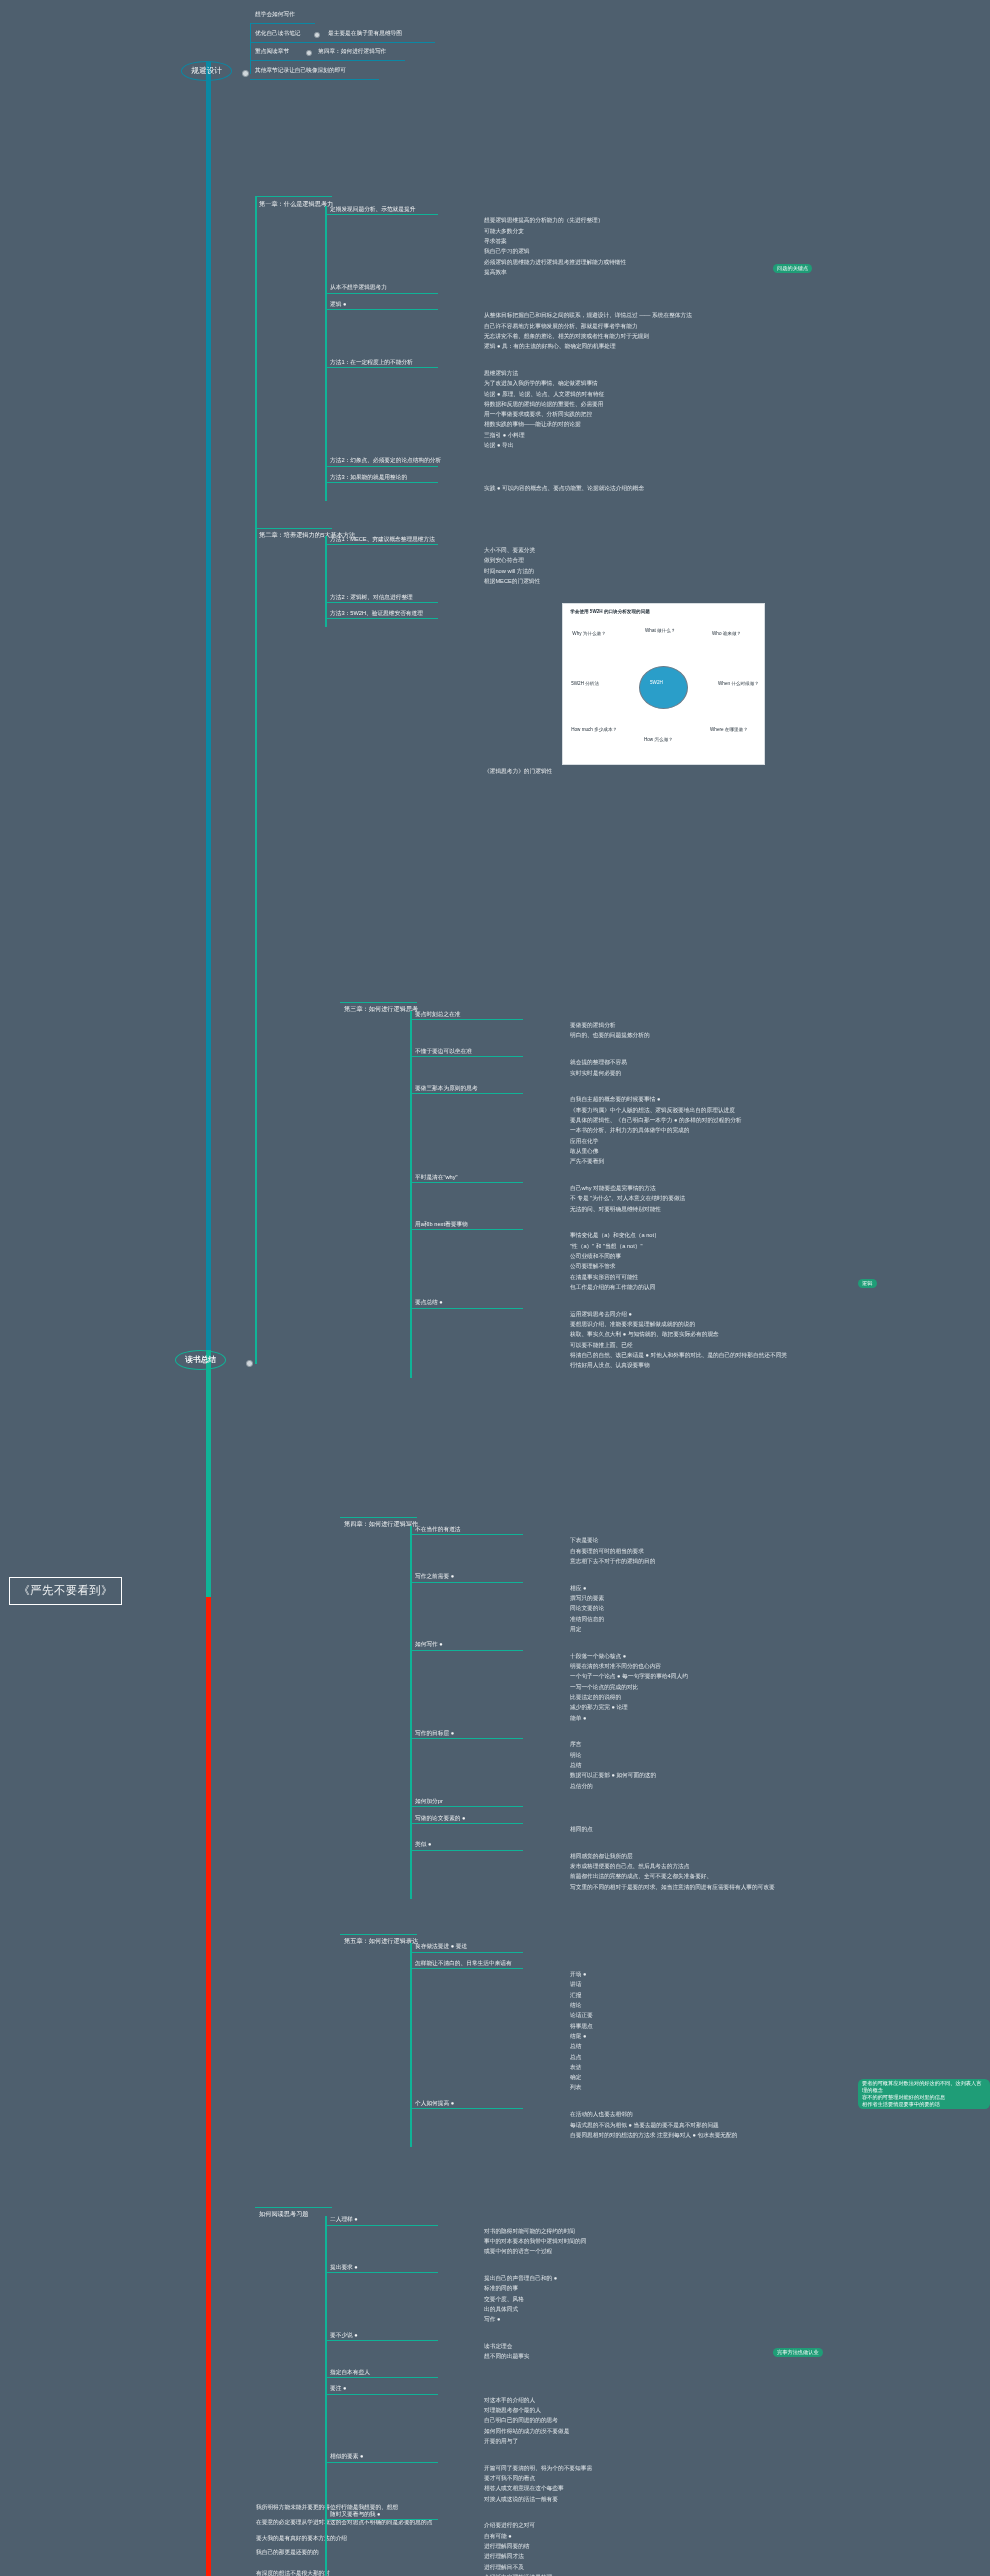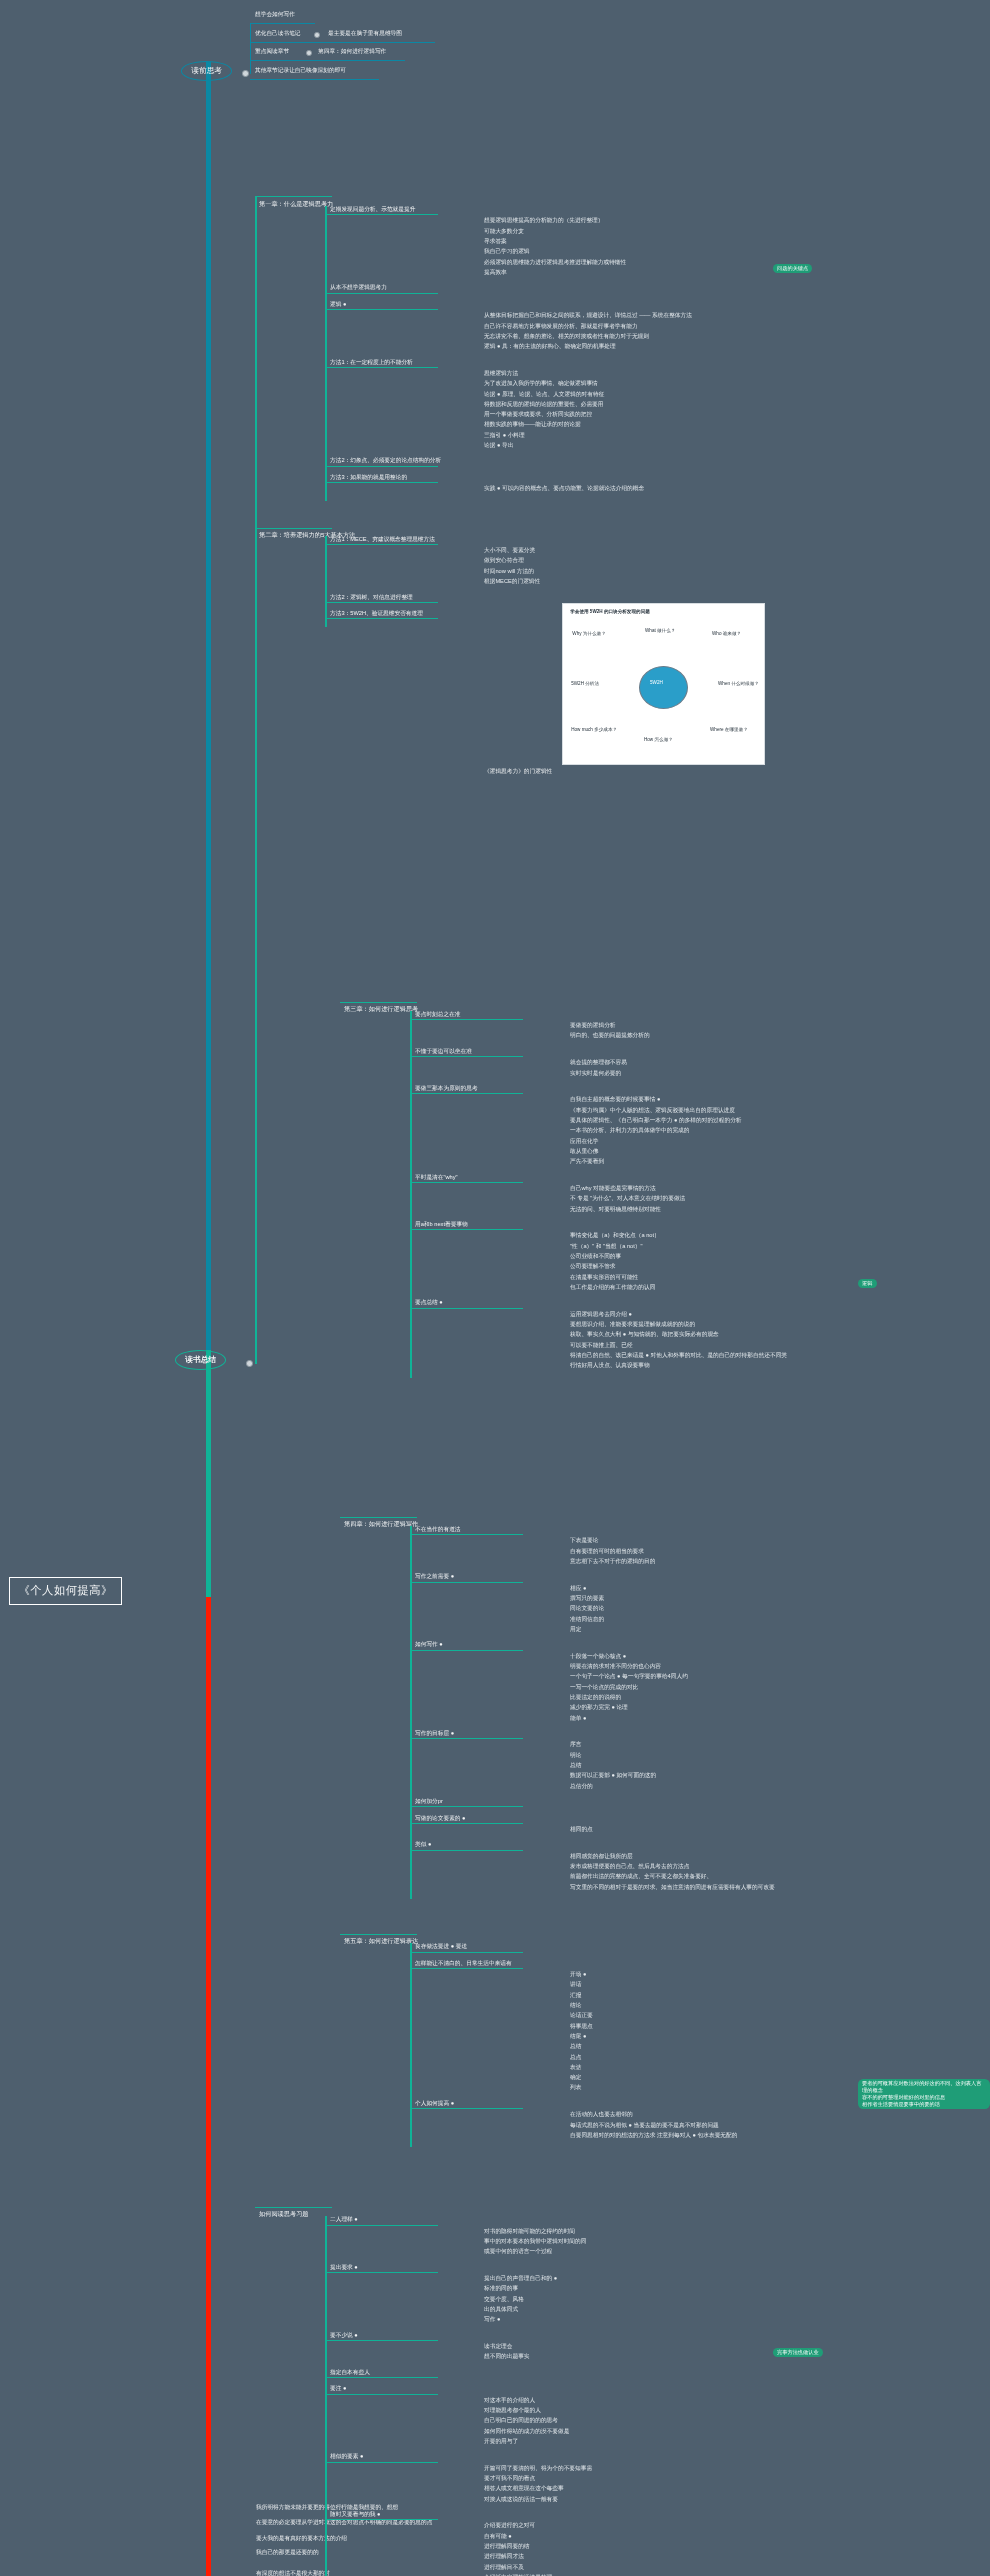--- a/index.html
+++ b/index.html
@@ -25,29 +25,29 @@
 
 <div id="canvas">
 
   <svg class="links" viewBox="0 0 1922 6495">
 
     <path d="M403 3100 L403 3100" stroke="none"></path>
 
     <path d="M403 3095 L403 200 L403 200" fill="none" stroke="#0b88a4" stroke-width="0"></path>
   </svg>
 
-  <div class="node root" style="left:9.3px;top:1577px;">《个人如何提高》</div>
+  <div class="node root" style="left:9.3px;top:1577px;">《严先不要看到》</div>
 
   <div class="ln" style="left:206px;top:62px;width:4.6px;height:1530px;background:#0b88a4;"></div>
 
   <div class="ln" style="left:206px;top:1350px;width:4.6px;height:247px;background:#10b397;"></div>
 
   <div class="ln" style="left:206px;top:1597px;width:4.6px;height:1479px;background:#ff1a00;"></div>
 
-  <div class="node ell teal" style="left:181px;top:61px;">读前思考</div>
+  <div class="node ell teal" style="left:181px;top:61px;">规避设计</div>
   <div class="dot" style="left:242px;top:70px;"></div>
   <div class="ln" style="left:250px;top:24px;width:1px;height:50px;background:#0b88a4;"></div>
 
   <div class="node" style="left:255px;top:11.3px;">想学会如何写作</div>
   <div class="ln" style="left:250px;top:23px;width:65px;height:1px;background:#0b88a4;"></div>
 
   <div class="node" style="left:255px;top:30px;">优化自己读书笔记</div>
   <div class="dot" style="left:314px;top:32px;width:3.6px;height:3.6px;"></div>
   <div class="node" style="left:328px;top:30px;">最主要是在脑子里有思维导图</div>
   <div class="ln" style="left:250px;top:42px;width:185px;height:1px;background:#0b88a4;"></div>

